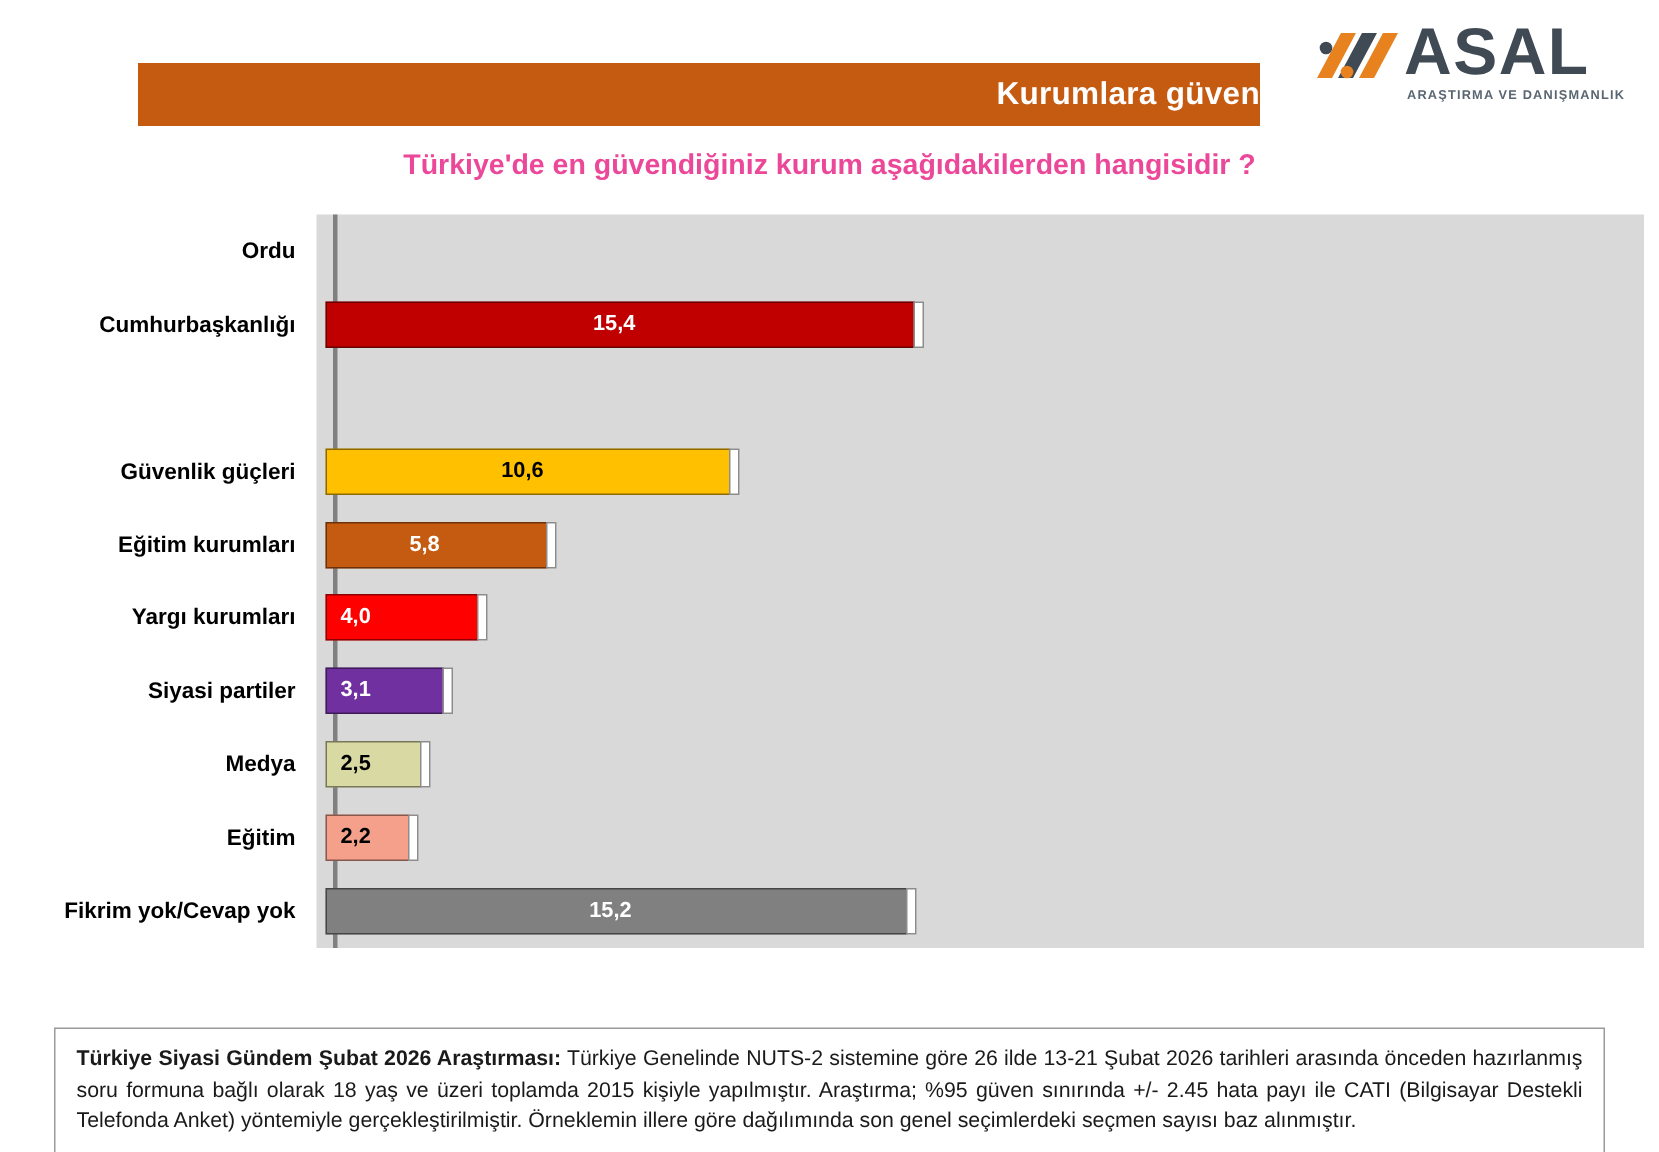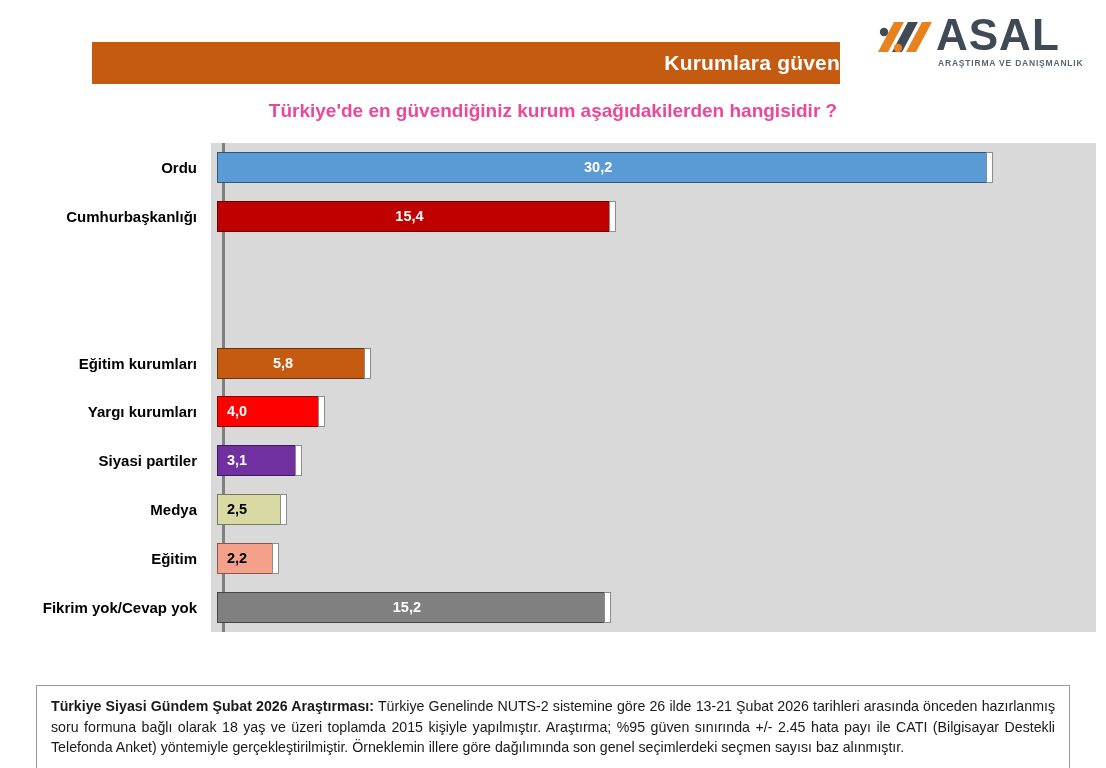--- a/index.html
+++ b/index.html
@@ -222,32 +222,35 @@
 </div>
 
 <div class="question">Türkiye'de en güvendiğiniz kurum aşağıdakilerden hangisidir ?</div>
 
 <div class="chart">
   <div class="plot-bg"></div>
   <div class="axis-line"></div>
   <div class="rows" id="bar-rows">
       <div class="row" style="top: 0px; height: 48.9px;">
         <div class="row-label">Ordu</div>
-        <div class="bar-wrap" style="height: 48.9px;">
-          <div class="bar" style="width: 770.1px; background: rgb(91, 155, 213); top: 8.95px;"></div>
-          <div class="bar-cap" style="left: 781.1px; top: 8.95px;"></div>
-          <div class="bar-value inside" style="top: 15.95px; left: 379.05px;">30,2</div>
-        </div>
       </div>
       <div class="row" style="top: 48.9px; height: 48.9px;">
         <div class="row-label">Cumhurbaşkanlığı</div>
         <div class="bar-wrap" style="height: 48.9px;">
           <div class="bar" style="width: 392.7px; background: rgb(192, 0, 0); top: 8.95px;"></div>
           <div class="bar-cap" style="left: 403.7px; top: 8.95px;"></div>
           <div class="bar-value inside" style="top: 15.95px; left: 190.35px;">15,4</div>
+        </div>
+      </div>
+      <div class="row" style="top: 146.7px; height: 48.9px;">
+        <div class="row-label">Güvenlik güçleri</div>
+        <div class="bar-wrap" style="height: 48.9px;">
+          <div class="bar" style="width: 270.3px; background: rgb(255, 192, 0); top: 8.95px;"></div>
+          <div class="bar-cap" style="left: 281.3px; top: 8.95px;"></div>
+          <div class="bar-value" style="top: 15.95px; left: 129.15px;">10,6</div>
         </div>
       </div>
       <div class="row" style="top: 195.6px; height: 48.9px;">
         <div class="row-label">Eğitim kurumları</div>
         <div class="bar-wrap" style="height: 48.9px;">
           <div class="bar" style="width: 147.9px; background: rgb(197, 90, 17); top: 8.95px;"></div>
           <div class="bar-cap" style="left: 158.9px; top: 8.95px;"></div>
           <div class="bar-value inside" style="top: 15.95px; left: 67.95px;">5,8</div>
         </div>
       </div>

